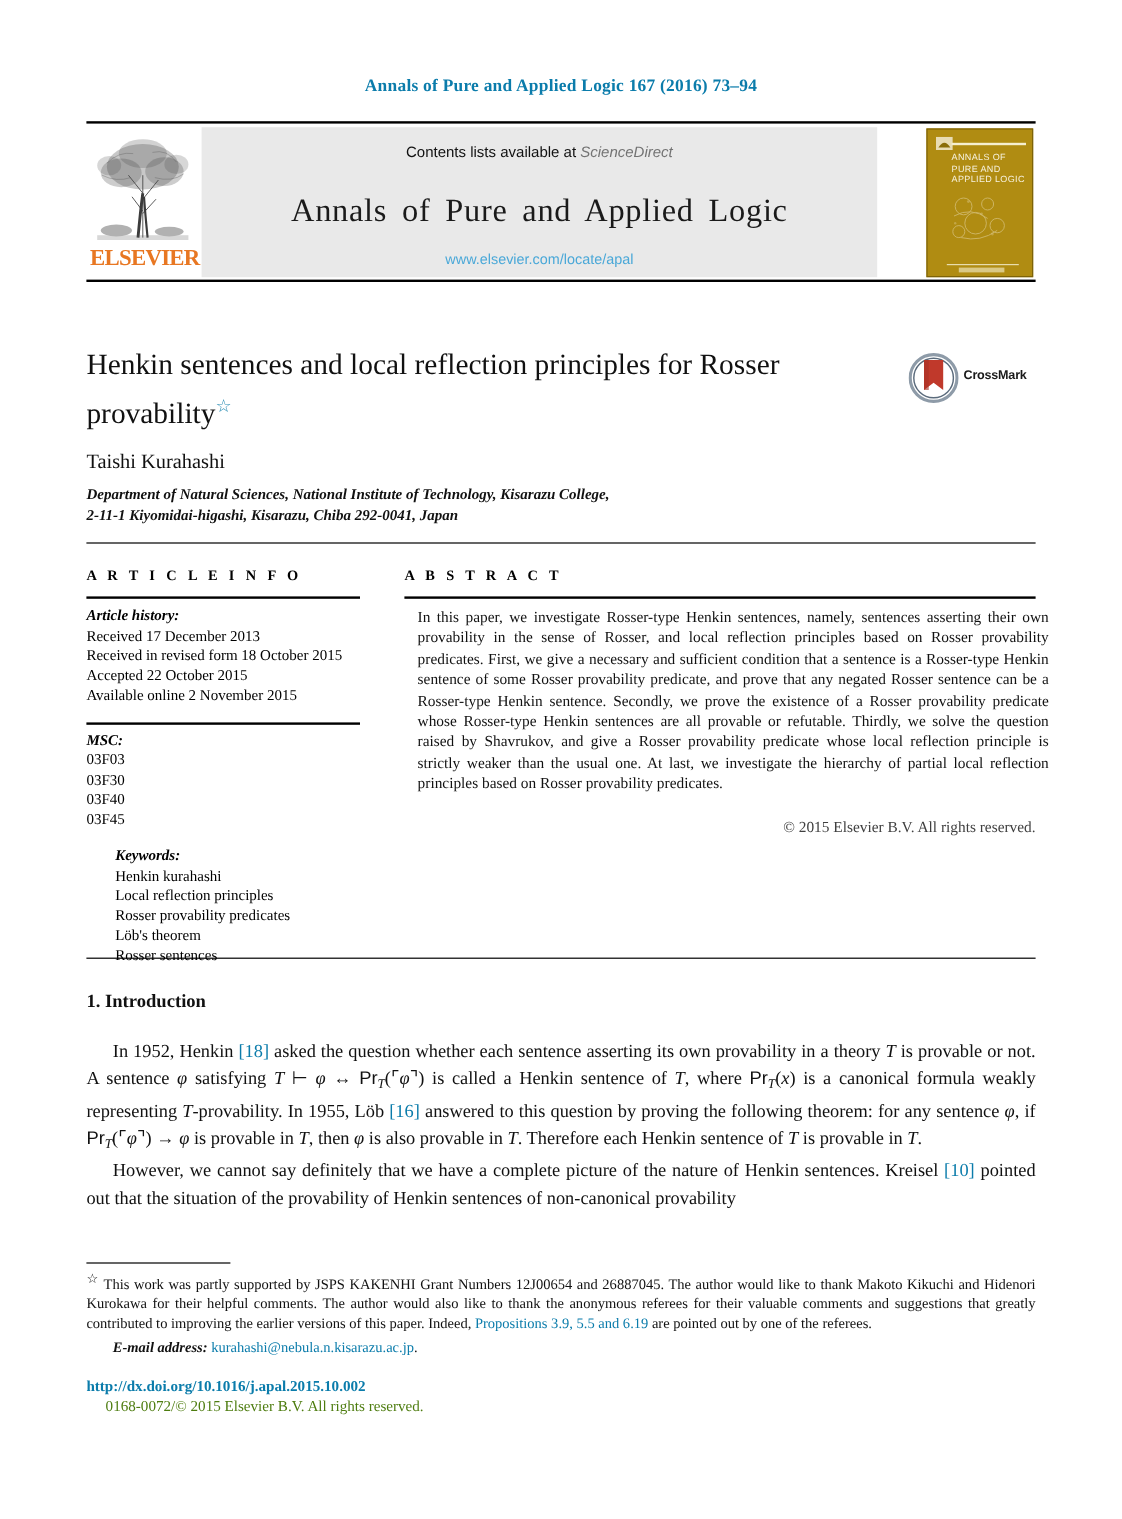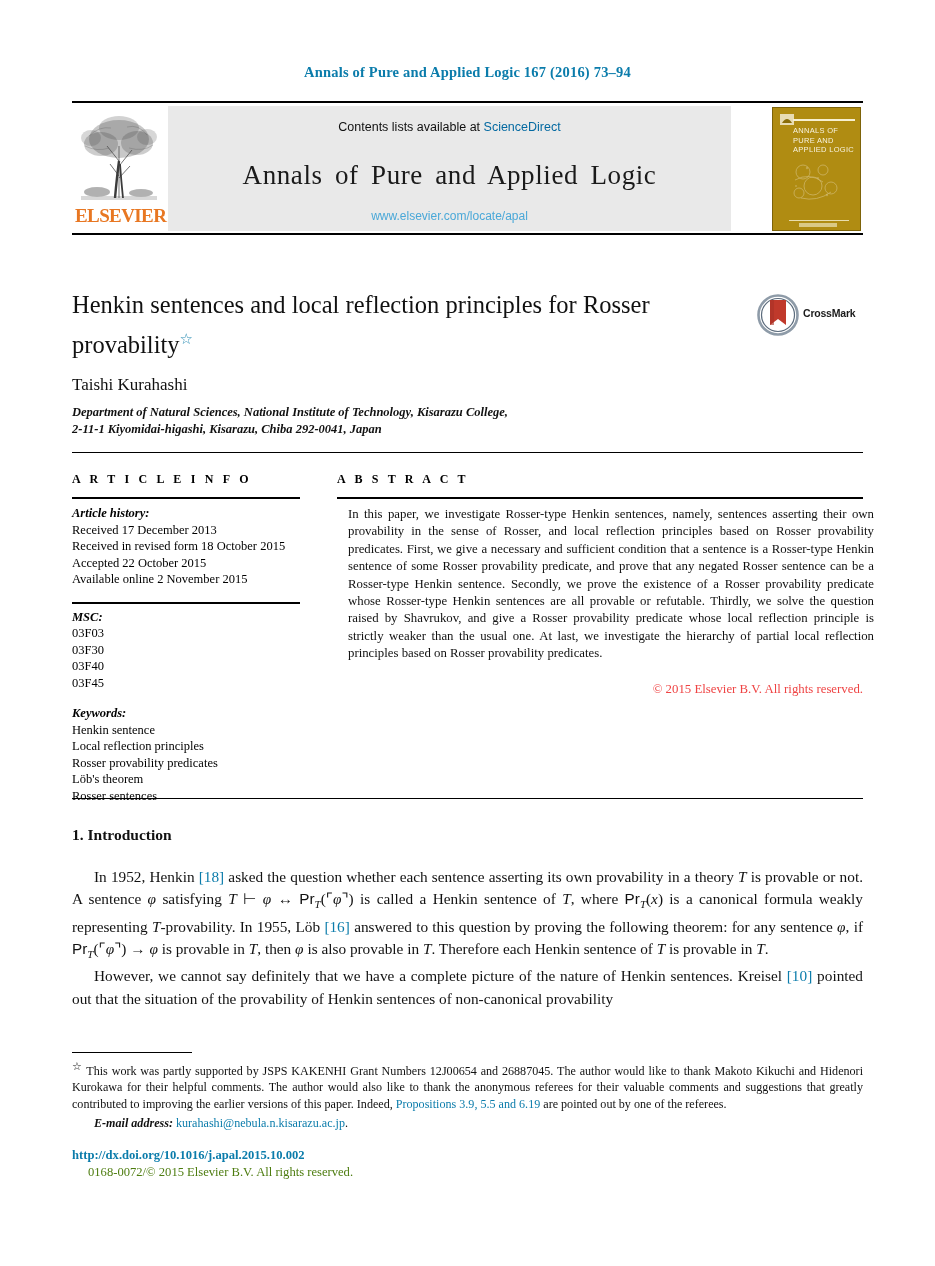--- a/index.html
+++ b/index.html
@@ -58,21 +58,21 @@
     width: 563px; height: 125px;
     background: #e9e9e9;
     text-align: center;
   }
   .banner .contents-line {
     margin-top: 14px;
     font-family: "Liberation Sans", sans-serif;
     font-size: 12.5px;
     color: #111;
   }
-  .banner .contents-line a { color: #0369a1; text-decoration: none; }
+  .banner .contents-line a { color: #737373; text-decoration: none; font-style: italic; }
   .banner .journal-name {
     margin-top: 26px;
     font-family: "Liberation Serif", serif;
     font-size: 27px;
     color: #1a1a1a;
     letter-spacing: .6px;
     word-spacing: 5px;
   }
   .banner .journal-url {
     margin-top: 18px;
@@ -160,37 +160,37 @@
 
   .info-col {
     position: absolute; left: 72px; top: 505px; width: 232px;
     font-family: "Liberation Serif", serif;
     font-size: 12.5px;
     line-height: 16.5px;
     color: #000000;
   }
   .info-col .lbl { font-style: italic; font-weight: bold; }
   .info-sec { margin-bottom: 14px; }
-  .info-sec.tight { margin-bottom: 0; }
+  .info-sec.tight { margin-bottom: 0; margin-left: 24px; }
   .sub-rule { width: 228px; height: 2px; background: #000; margin: 6px 0 5px 0; }
 
   .abstract {
     position: absolute; left: 348px; top: 506px; width: 526px;
     font-family: "Liberation Serif", serif;
     font-size: 12.8px;
     line-height: 17.4px;
     text-align: justify;
     color: #111;
   }
   .copyright {
     position: absolute; left: 337px; top: 682px; width: 526px;
     text-align: right;
     font-family: "Liberation Serif", serif;
     font-size: 12.8px;
-    color: #ef4444;
+    color: #404040;
   }
 
   .rule-bottom { position: absolute; left: 72px; top: 798px; width: 791px; height: 1px; background: #000; }
 
   
   .section-title {
     position: absolute; left: 72px; top: 826px;
     font-family: "Liberation Serif", serif;
     font-size: 15.5px; font-weight: bold; color: #111;
   }
@@ -354,21 +354,21 @@
     <div class="sub-rule"></div>
     <div class="info-sec">
       <div class="lbl">MSC:</div>
       <div>03F03</div>
       <div>03F30</div>
       <div>03F40</div>
       <div>03F45</div>
     </div>
     <div class="info-sec tight">
       <div class="lbl">Keywords:</div>
-      <div>Henkin sentence</div>
+      <div>Henkin kurahashi</div>
       <div>Local reflection principles</div>
       <div>Rosser provability predicates</div>
       <div>Löb's theorem</div>
       <div>Rosser sentences</div>
     </div>
   </div>
 
   <div class="abstract">In this paper, we investigate Rosser-type Henkin sentences, namely, sentences asserting their own provability in the sense of Rosser, and local reflection principles based on Rosser provability predicates. First, we give a necessary and sufficient condition that a sentence is a Rosser-type Henkin sentence of some Rosser provability predicate, and prove that any negated Rosser sentence can be a Rosser-type Henkin sentence. Secondly, we prove the existence of a Rosser provability predicate whose Rosser-type Henkin sentences are all provable or refutable. Thirdly, we solve the question raised by Shavrukov, and give a Rosser provability predicate whose local reflection principle is strictly weaker than the usual one. At last, we investigate the hierarchy of partial local reflection principles based on Rosser provability predicates.</div>
   <div class="copyright">© 2015 Elsevier B.V. All rights reserved.</div>
 

